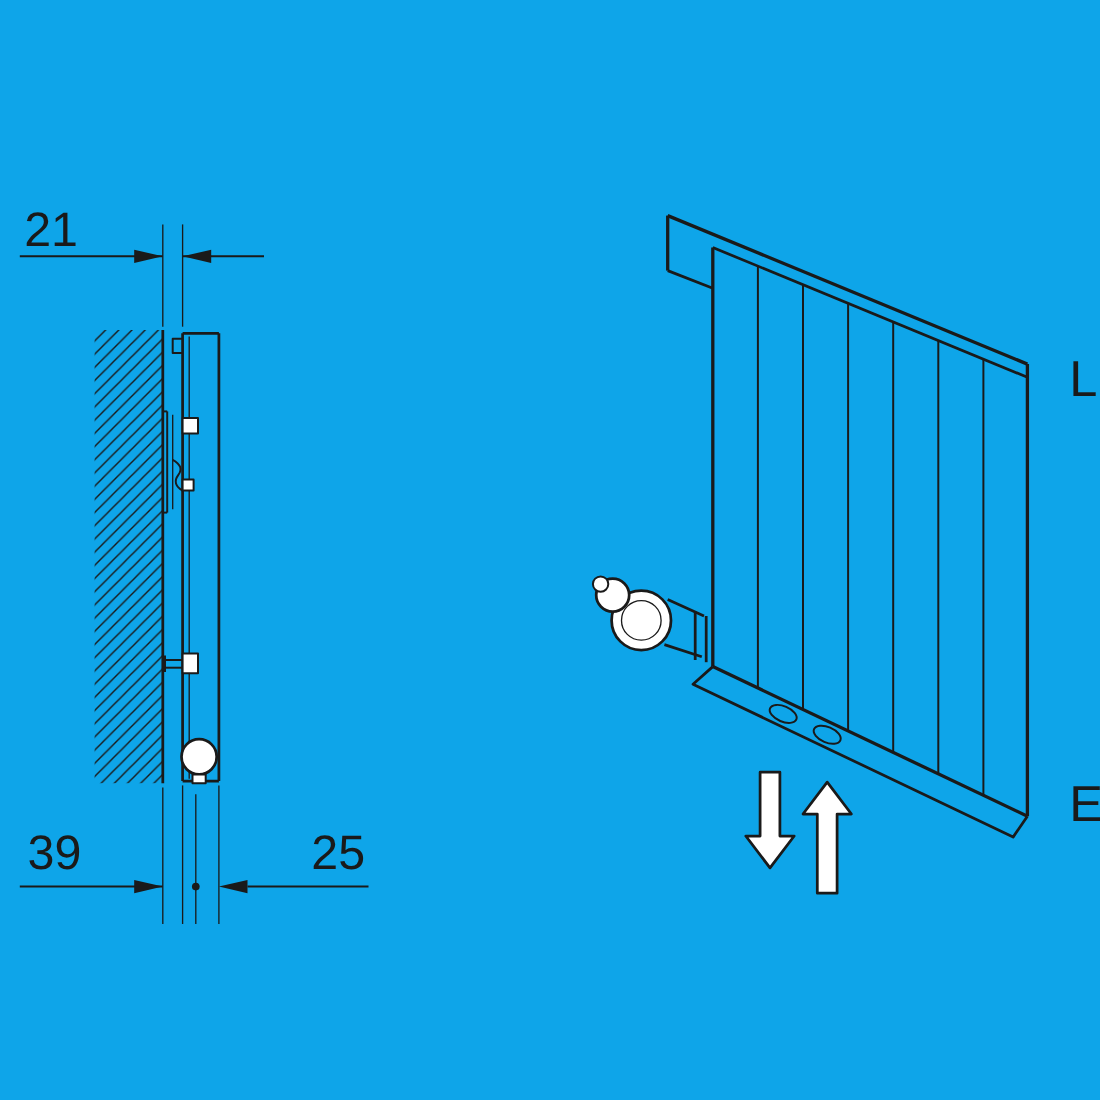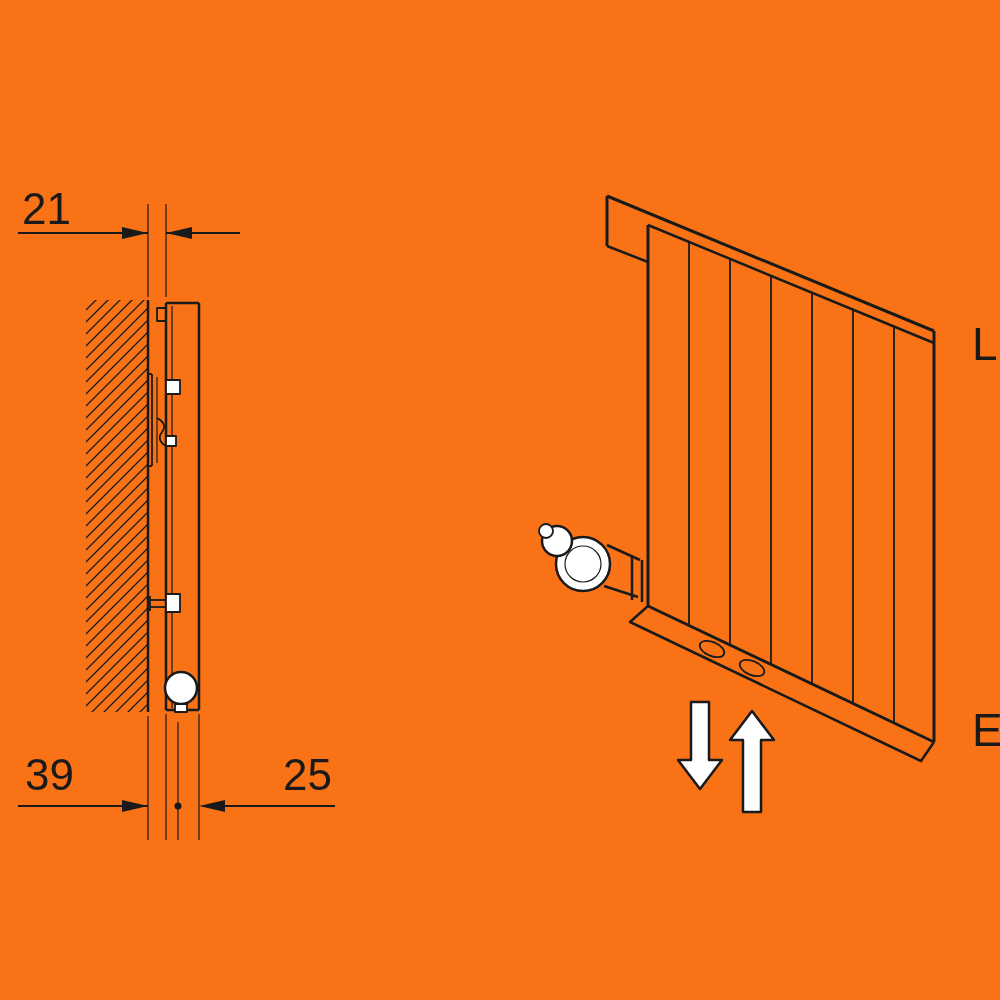--- a/index.html
+++ b/index.html
@@ -7,21 +7,21 @@
     padding: 0;
     background: #ffffff;
     width: 1000px;
     height: 1000px;
     overflow: hidden;
   }
   .stage {
     position: relative;
     width: 1000px;
     height: 1000px;
-    background: #f97316;
+    background: #0ea5e9;
   }
   svg { display: block; }
   .ln   { stroke: #1a1a1a; fill: none; stroke-linejoin: round; }
   .thick { stroke-width: 3; }
   .mid   { stroke-width: 2.5; }
   .thin  { stroke-width: 1.8; }
   .hair  { stroke-width: 1.2; }
   .whitefill { fill: #ffffff; }
   .solid { fill: #1a1a1a; stroke: none; }
   .dim-text {

